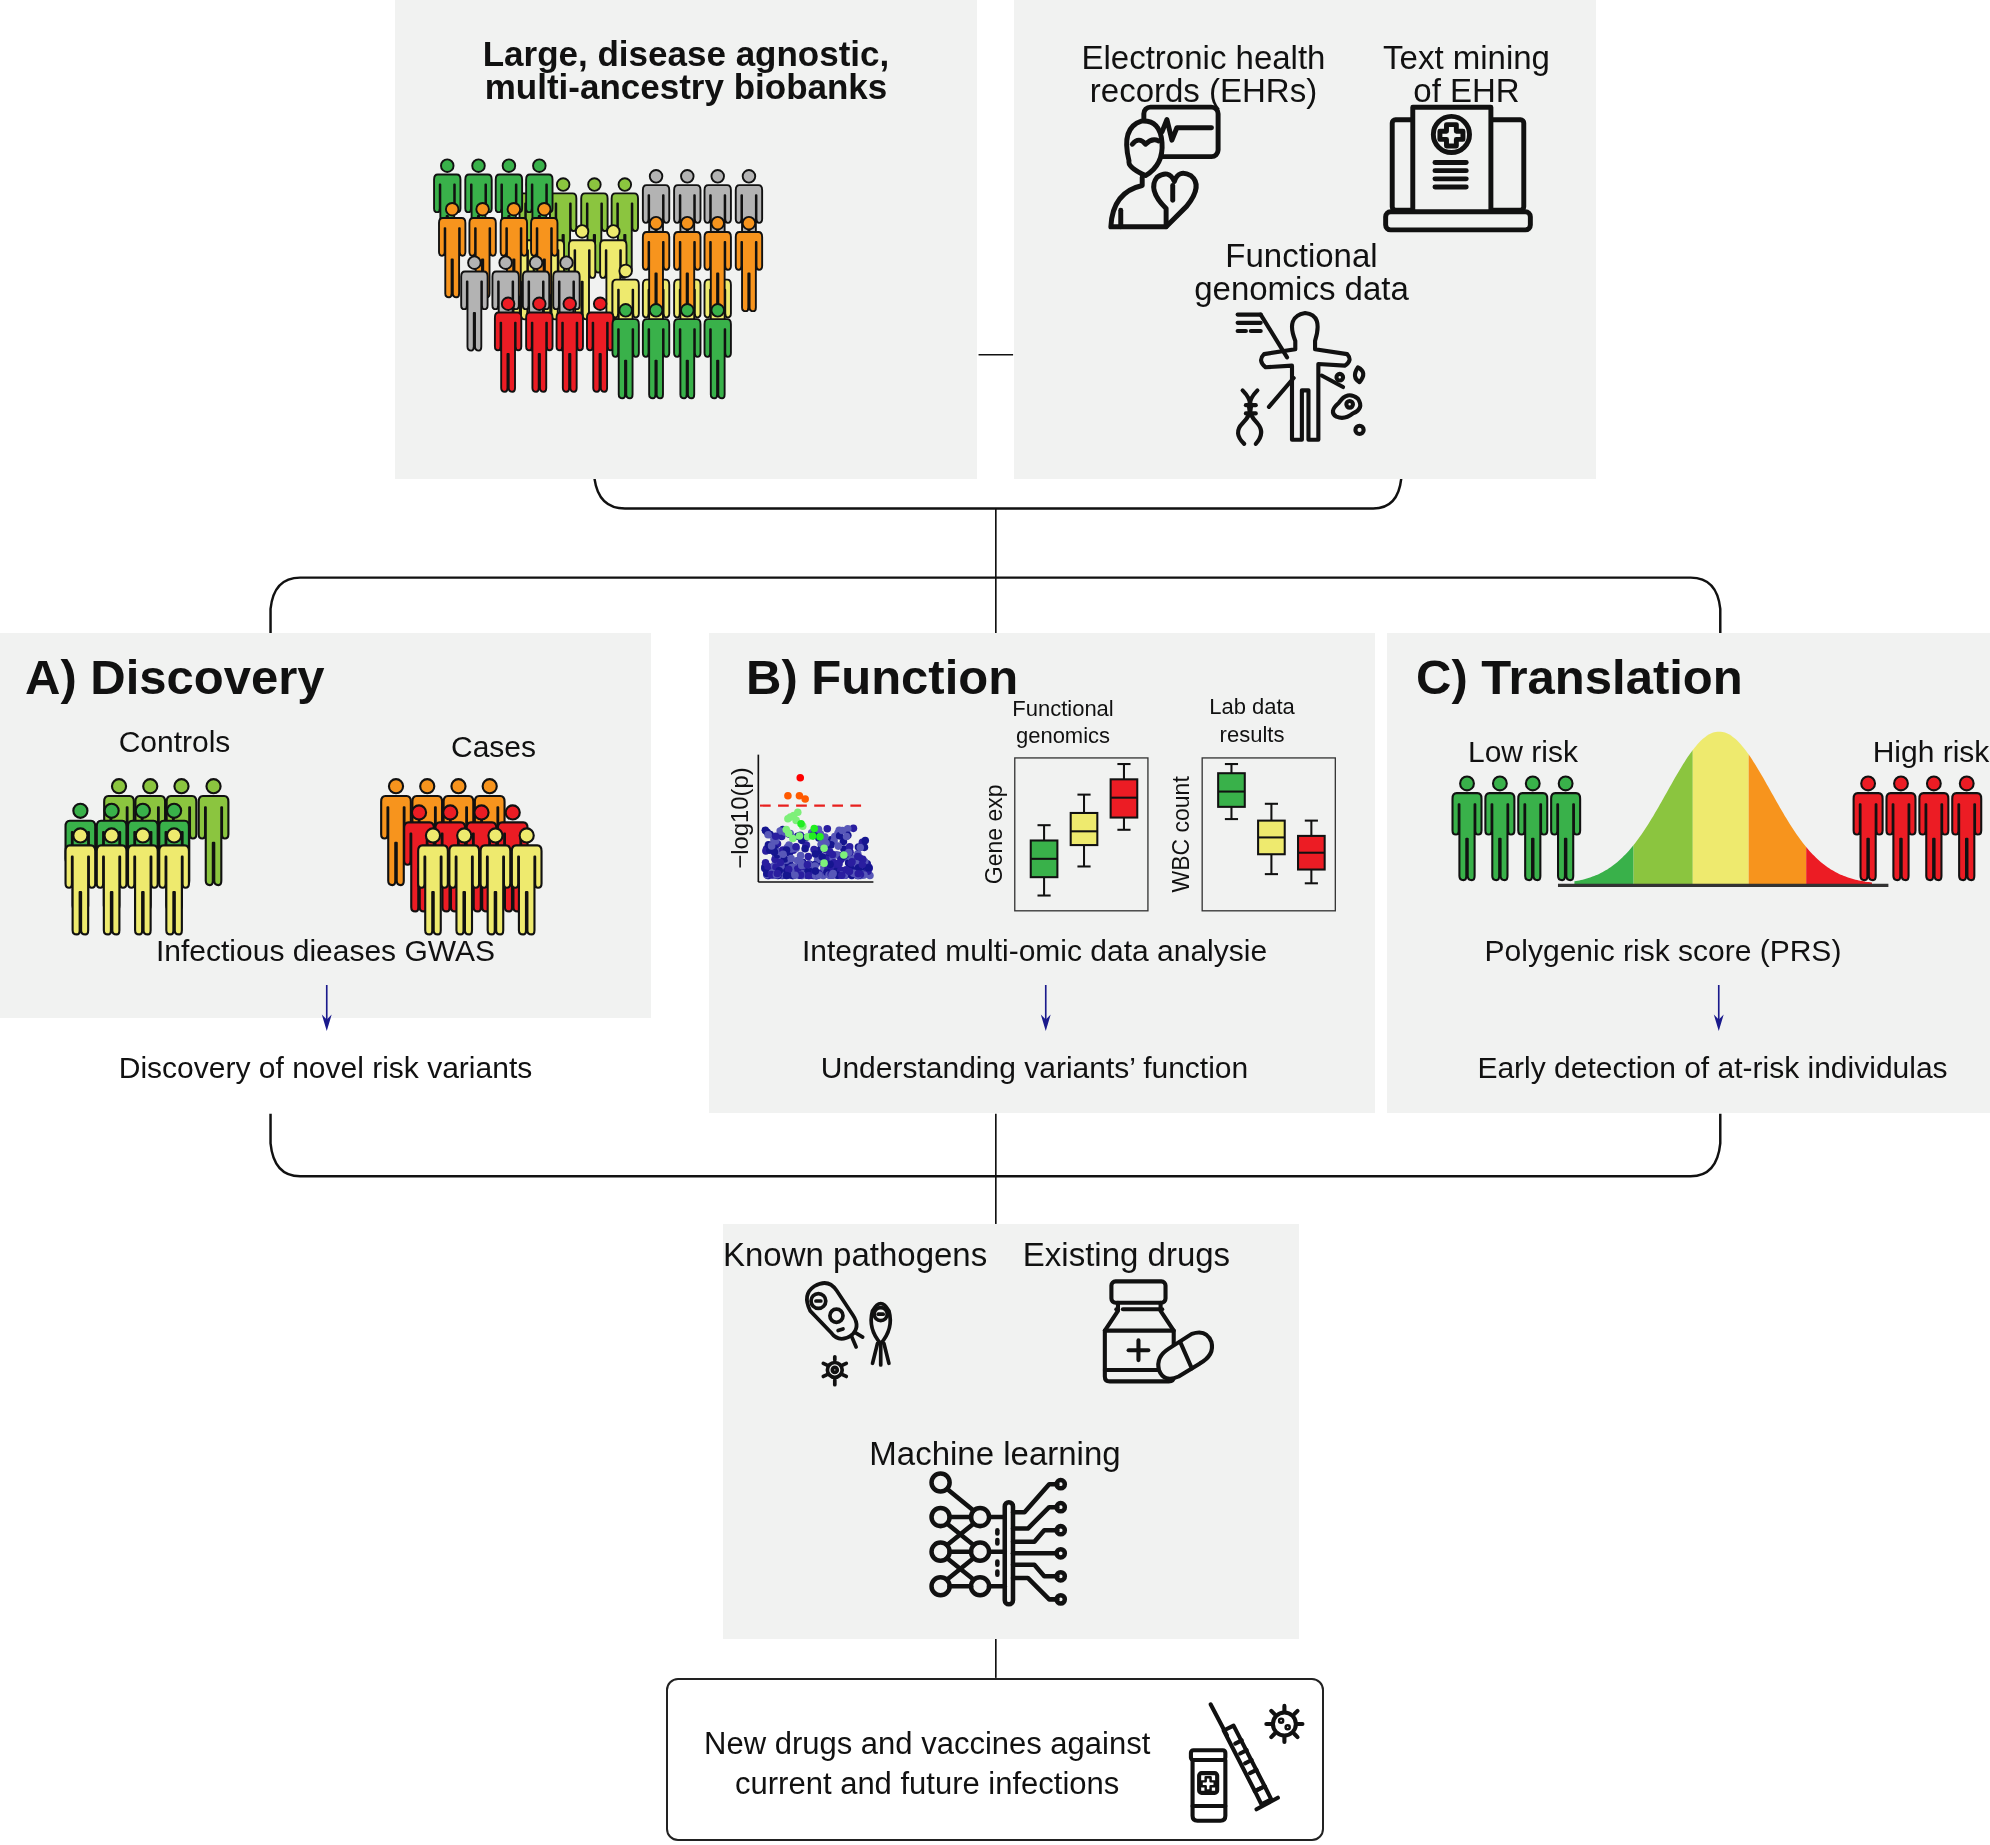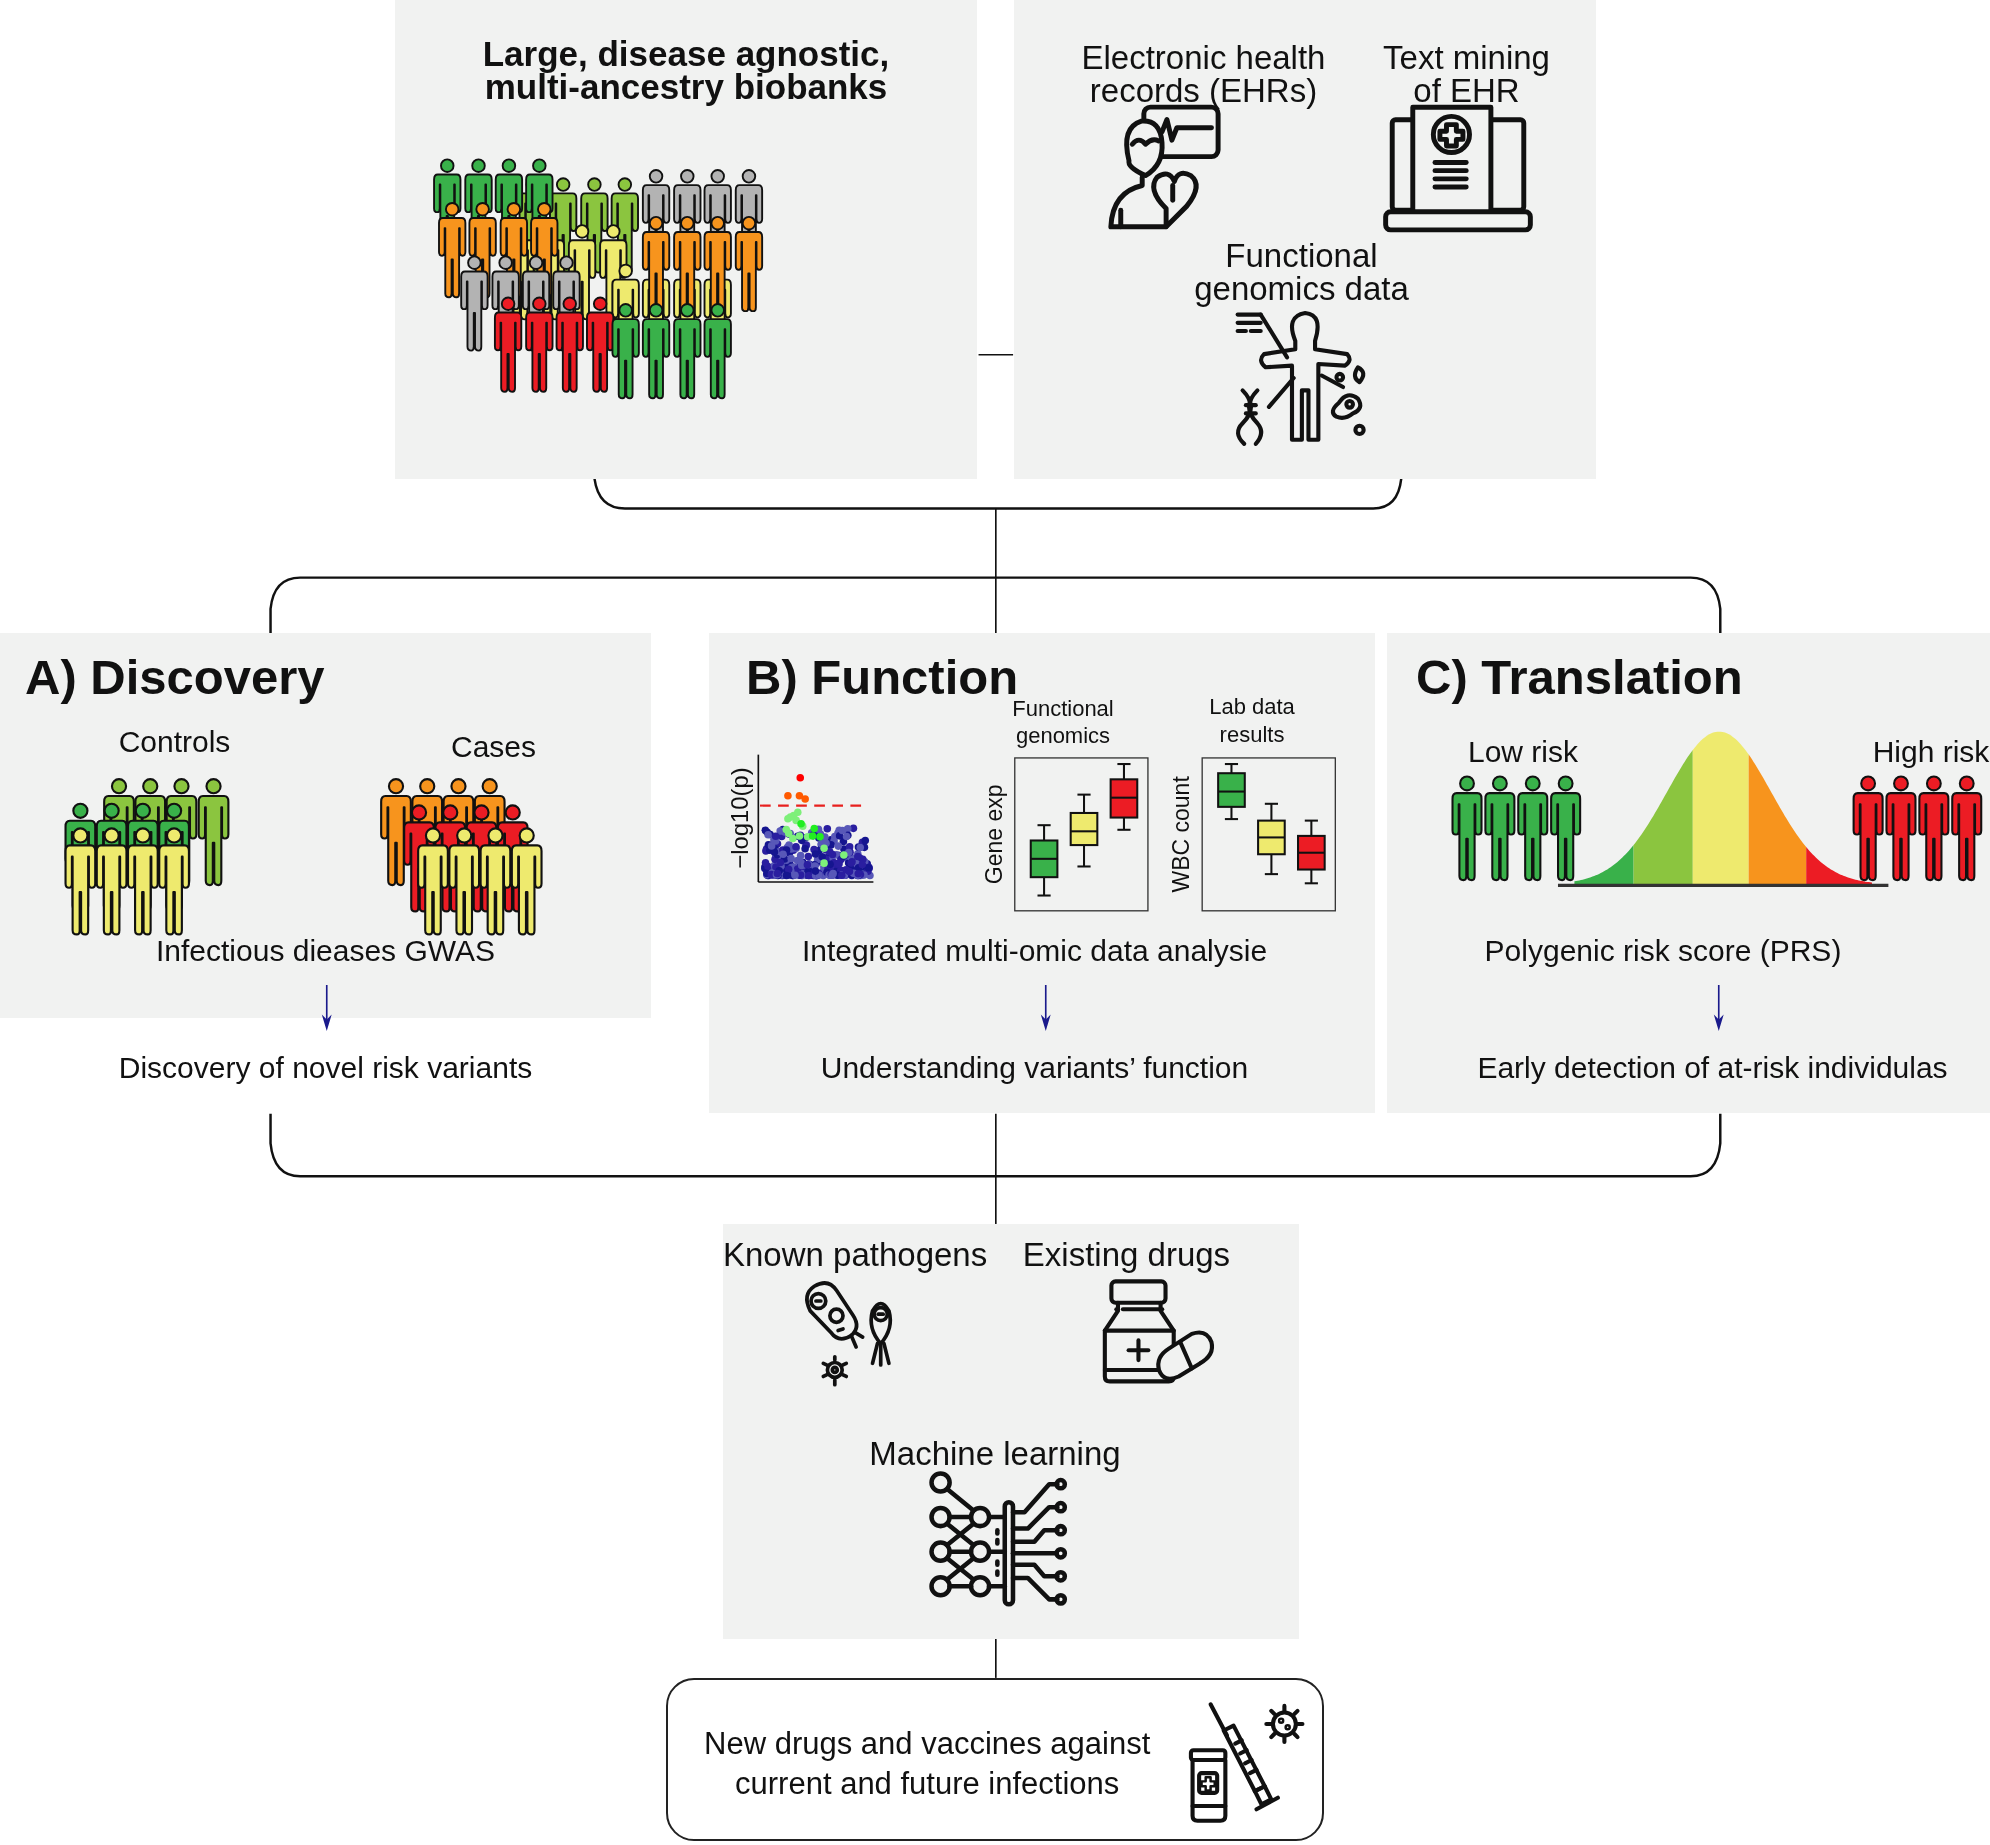--- a/index.html
+++ b/index.html
@@ -896,21 +896,21 @@
         <circle cx="160" cy="100" r="5"></circle>
       <polyline points="102,114 128,114 140,128 156,128"></polyline>
         <circle cx="160" cy="128" r="5"></circle>
       <polyline points="102,130 120,130 146,156 156,156"></polyline>
         <circle cx="160" cy="156" r="5"></circle>
       <circle cx="14" cy="168" r="0"></circle>
     </g>
   </svg>
 </div>
 
-<div style="position:absolute;left:666px;top:1678px;width:658px;height:163px;border:2.5px solid #222;border-radius:28px;background:#fff;box-sizing:border-box;">
+<div style="position:absolute;left:666px;top:1678px;width:658px;height:163px;border:2.5px solid #222;border-radius:12px;background:#fff;box-sizing:border-box;">
   <div class="txt" style="left:8.2px;width:502px;top:46px;font-size:31px;">New drugs and vaccines against</div>
   <div class="txt" style="left:8.2px;width:502px;top:86px;font-size:31px;">current and future infections</div>
   <svg style="left:518px;top:20.6px;" width="123" height="123" viewBox="0 0 150 150">
     <g fill="none" stroke="#111" stroke-width="5" stroke-linecap="round" stroke-linejoin="round">
       <rect x="6" y="60" width="42" height="12" rx="3"></rect>
       <path d="M8 72 L 8 140 Q 8 146 14 146 L 42 146 Q 48 146 48 140 L 48 72"></path>
       <line x1="8" y1="128" x2="48" y2="128"></line>
       <rect x="16" y="88" width="22" height="24" rx="3"></rect>
       <path d="M24 93 h6 v5 h5 v6 h-5 v5 h-6 v-5 h-5 v-6 h5 z" stroke-width="3"></path>
       <line x1="30" y1="4" x2="50" y2="42"></line>

